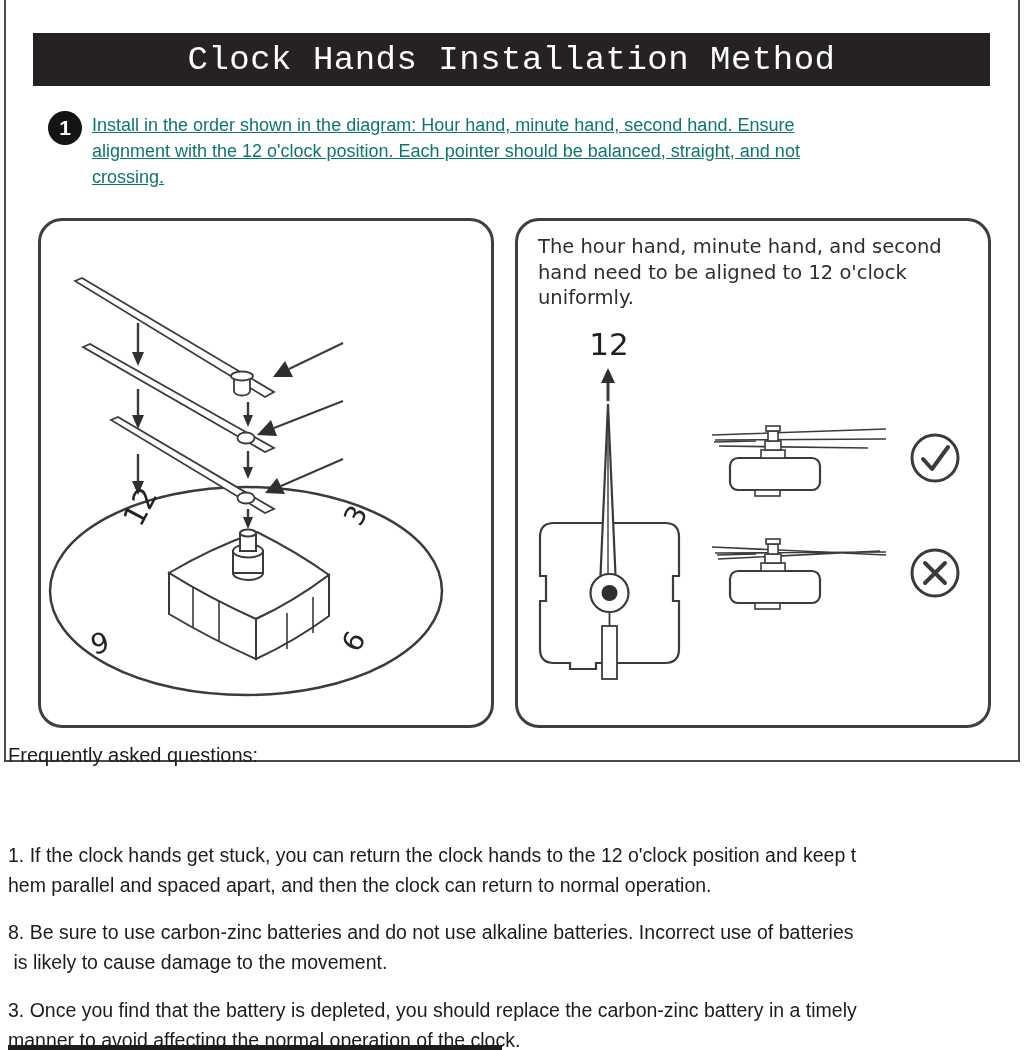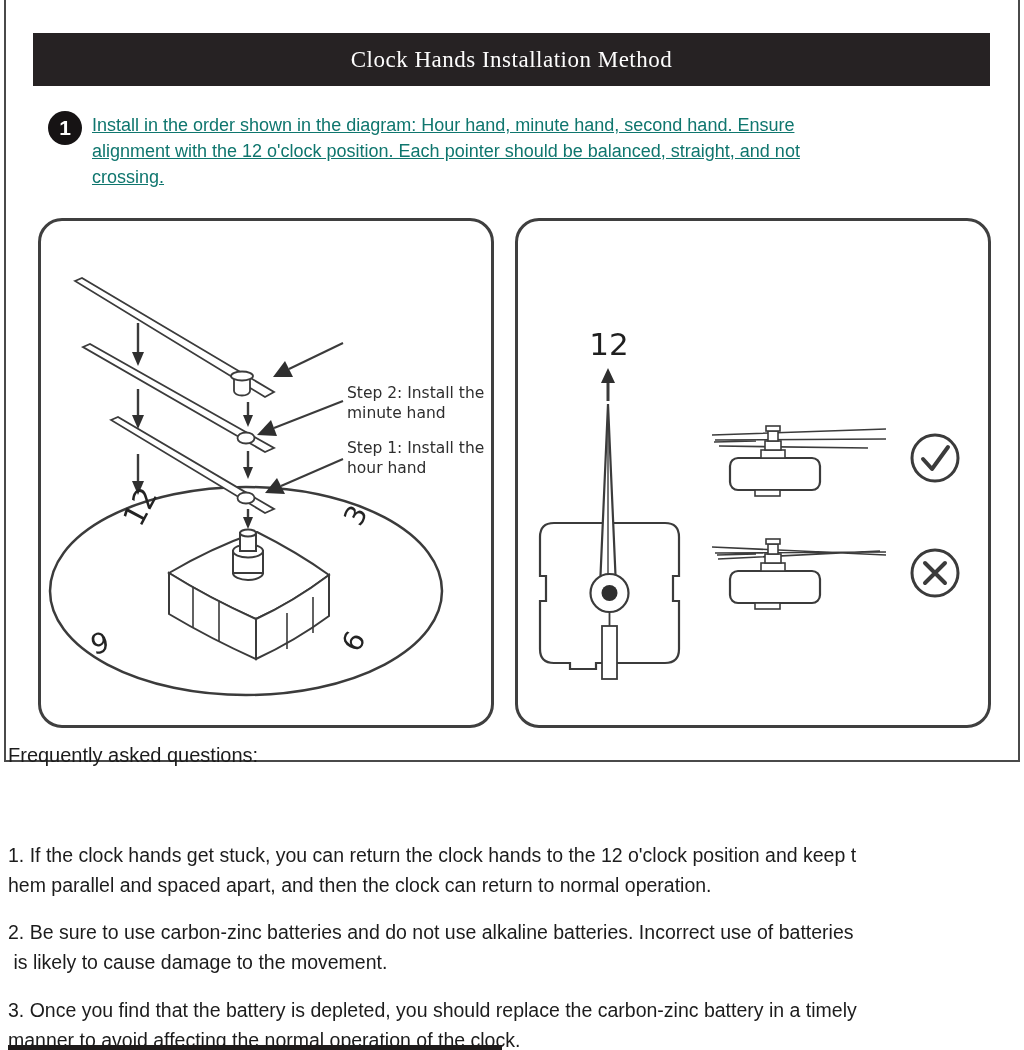--- a/index.html
+++ b/index.html
@@ -4,22 +4,22 @@
 <style>
   html,body{margin:0;padding:0;background:#ffffff;}
   body{width:1024px;height:1050px;position:relative;overflow:hidden;
        font-family:"Liberation Sans",sans-serif;color:#222;}
   .abs{position:absolute;}
   
   .card{left:4px;top:-3px;width:1012px;height:761px;
         border:2px solid #4a4a4a;background:#fff;}
   .titlebar{left:33px;top:33px;width:957px;height:53px;background:#262223;
             display:flex;align-items:center;justify-content:center;}
-  .titlebar span{color:#fdfdfd;font-size:23px;letter-spacing:.5px;
-                 font-family:Liberation Serif, serif;}
+  .titlebar span{color:#fdfdfd;font-size:34px;letter-spacing:.5px;
+                 font-family:Liberation Mono, monospace;}
   .badge{left:48px;top:111px;width:34px;height:34px;border-radius:50%;
          background:#161314;color:#fff;display:flex;align-items:center;
          justify-content:center;font-size:21px;font-weight:bold;}
   .intro{left:92px;top:112px;width:880px;font-size:18px;line-height:26px;
          color:#0f766e;white-space:pre-line;text-decoration:underline;}
   
   .panel{border:3px solid #3f3f3f;border-radius:24px;background:#fff;}
   .panel-left{left:38px;top:218px;width:450px;height:504px;}
   .panel-right{left:515px;top:218px;width:470px;height:504px;}
   .panel svg{position:absolute;left:0;top:0;}
@@ -118,24 +118,20 @@
 
     <g stroke-width="2">
       <path class="ln" d="M302,122 L248,148"></path>
         <polygon class="solid" points="232,156 244,140 252,156"></polygon>
       <path class="ln" d="M302,180 L233,207"></path>
         <polygon class="solid" points="216,214 230,199 236,215"></polygon>
       <path class="ln" d="M302,238 L240,265"></path>
         <polygon class="solid" points="224,272 236,257 244,273"></polygon>
     </g>
   </svg>
-  <div class="abs diagram-text step-label lbl2">Step 2: Install the
-minute hand</div>
-  <div class="abs diagram-text step-label lbl1">Step 1: Install the
-hour hand</div>
   <div class="abs diagram-text dialnum n12">12</div>
   <div class="abs diagram-text dialnum n3">3</div>
   <div class="abs diagram-text dialnum n9">9</div>
   <div class="abs diagram-text dialnum n6">6</div>
 </div>
 
 <div class="abs panel panel-right">
   <svg width="470" height="504" viewBox="0 0 470 504">
 
     <g>
@@ -174,24 +170,27 @@
       <rect class="wh" x="243" y="342" width="24" height="8"></rect>
       <rect class="wh" x="247" y="333" width="16" height="9"></rect>
       <rect class="wh" x="250" y="323" width="10" height="10"></rect>
       <rect class="wh" x="248" y="318" width="14" height="5"></rect>
     </g>
     <g>
       <circle class="ln" cx="417" cy="352" r="23" stroke-width="3"></circle>
       <path class="ln" d="M407,342 L427,362 M427,342 L407,362" stroke-width="4" stroke-linecap="round"></path>
     </g>
   </svg>
+  <div class="abs diagram-text rp-caption">The hour hand, minute hand, and second
+hand need to be aligned to 12 o'clock
+uniformly.</div>
   <div class="abs diagram-text rp-twelve">12</div>
 </div>
 
 <div class="abs faq-heading">Frequently asked questions:</div>
 <div class="abs faq-item q1">1. If the clock hands get stuck, you can return the clock hands to the 12 o'clock position and keep t
 hem parallel and spaced apart, and then the clock can return to normal operation.</div>
-<div class="abs faq-item q2">2. Be sure to use carbon-zinc batteries and do not use alkaline batteries. Incorrect use of batteries
+<div class="abs faq-item q2">8. Be sure to use carbon-zinc batteries and do not use alkaline batteries. Incorrect use of batteries
  is likely to cause damage to the movement.</div>
 <div class="abs faq-item q3">3. Once you find that the battery is depleted, you should replace the carbon-zinc battery in a timely
 manner to avoid affecting the normal operation of the clock.</div>
 
 <div class="abs cutbar"></div>
 
 </body></html>

